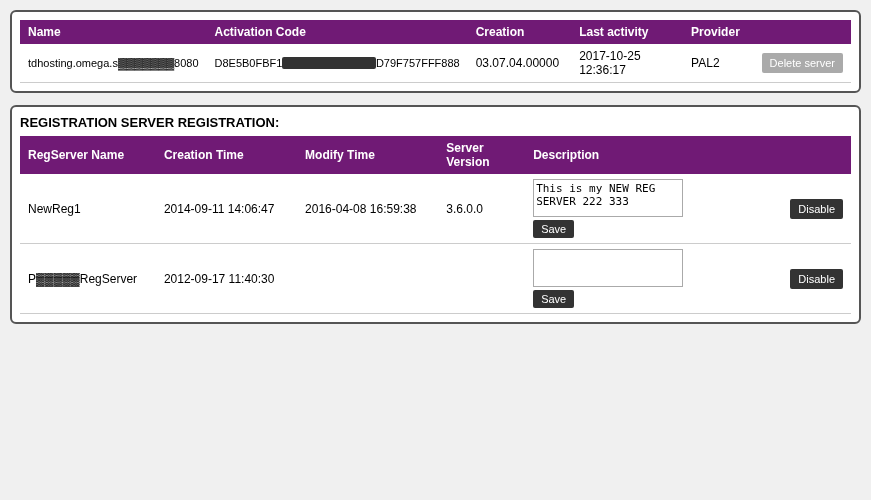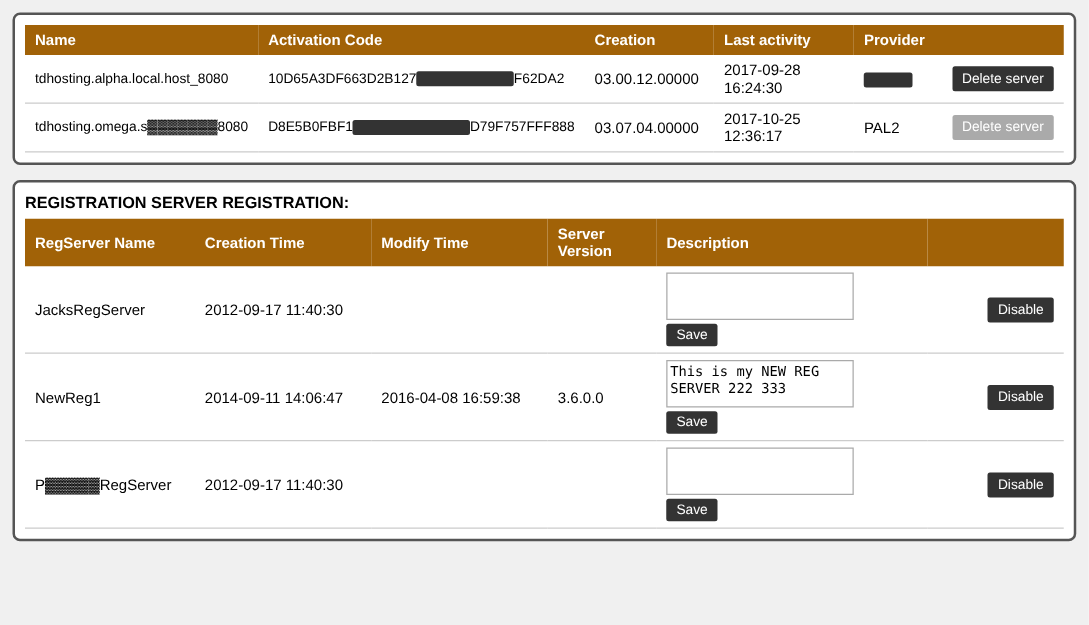--- a/index.html
+++ b/index.html
@@ -24,21 +24,21 @@
       font-size: 13px;
       margin-bottom: 6px;
     }
 
     table {
       width: 100%;
       border-collapse: collapse;
     }
 
     thead tr {
-      background: #a16207;
+      background: #701a75;
       color: #fff;
     }
 
     thead th {
       padding: 5px 8px;
       text-align: left;
       font-size: 12px;
       font-weight: bold;
     }
 
@@ -135,28 +135,20 @@
       <tr>
         <th class="host-name-col">Name</th>
         <th class="activation-col">Activation Code</th>
         <th class="version-col">Creation</th>
         <th class="lastact-col">Last activity</th>
         <th class="provider-col">Provider</th>
         <th class="action-col"></th>
       </tr>
     </thead>
     <tbody id="host-table-body">
-    <tr>
-          <td style="font-size: 11px;">tdhosting.alpha.local.host_8080</td>
-          <td style="font-size: 11px;"><span>10D65A3DF663D2B127</span><span class="redacted">██████████</span><span>F62DA2</span></td>
-          <td>03.00.12.00000</td>
-          <td>2017-09-28 16:24:30</td>
-          <td><span class="redacted">R▓▓▓E</span></td>
-          <td class="action-cell"><button class="btn">Delete server</button></td>
-        </tr>
         <tr>
           <td style="font-size: 11px;">tdhosting.omega.s▓▓▓▓▓▓▓8080</td>
           <td style="font-size: 11px;"><span>D8E5B0FBF1</span><span class="redacted">████████████</span><span>D79F757FFF888</span></td>
           <td>03.07.04.00000</td>
           <td>2017-10-25 12:36:17</td>
           <td>PAL2</td>
           <td class="action-cell"><button class="btn-disabled" disabled="">Delete server</button></td>
         </tr>
       </tbody>
   </table>
@@ -169,33 +161,20 @@
       <tr>
         <th class="reg-name-col">RegServer Name</th>
         <th class="reg-create-col">Creation Time</th>
         <th class="reg-modify-col">Modify Time</th>
         <th class="reg-version-col">Server Version</th>
         <th class="reg-desc-col">Description</th>
         <th class="reg-action-col"></th>
       </tr>
     </thead>
     <tbody id="reg-table-body">
-    <tr>
-          <td>JacksRegServer</td>
-          <td>2012-09-17 11:40:30</td>
-          <td></td>
-          <td></td>
-          <td>
-            <div class="desc-cell">
-              <textarea class="desc-textarea" style=""></textarea>
-              <button class="btn-save">Save</button>
-            </div>
-          </td>
-          <td class="action-cell"><button class="btn">Disable</button></td>
-        </tr>
         <tr>
           <td>NewReg1</td>
           <td>2014-09-11 14:06:47</td>
           <td>2016-04-08 16:59:38</td>
           <td>3.6.0.0</td>
           <td>
             <div class="desc-cell">
               <textarea class="desc-textarea" style="">This is my NEW REG SERVER 222 333</textarea>
               <button class="btn-save">Save</button>
             </div>

